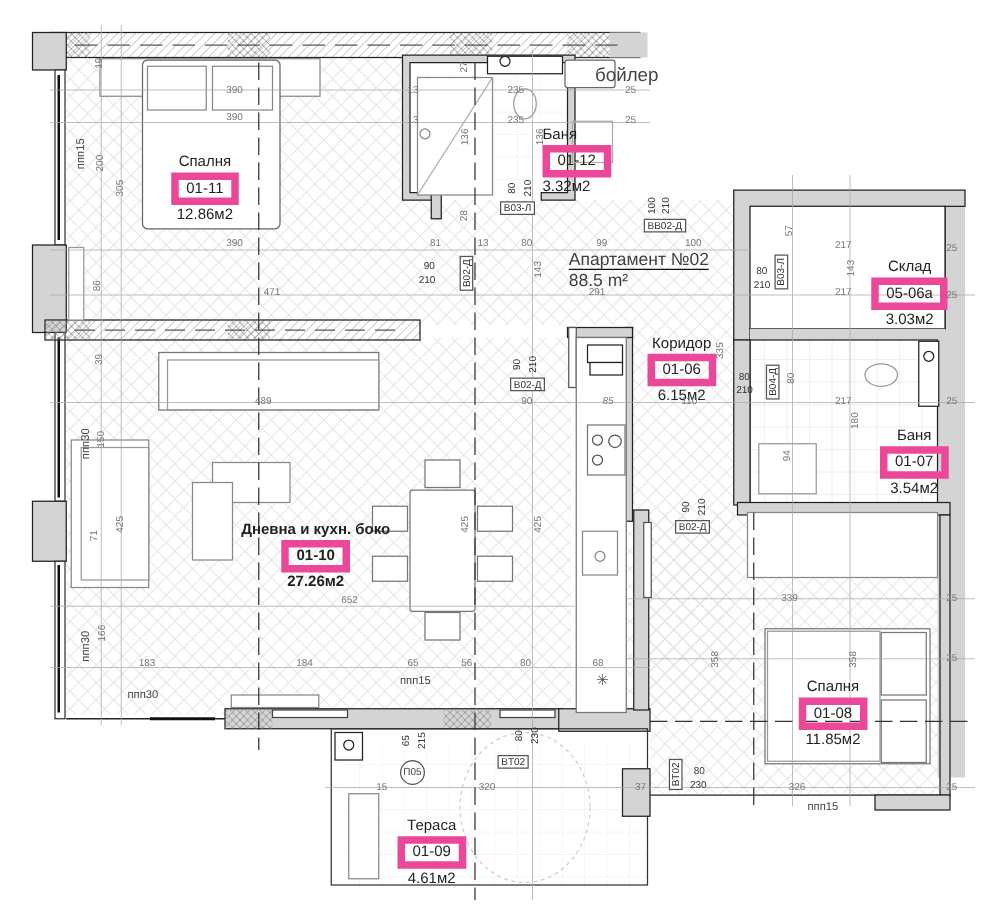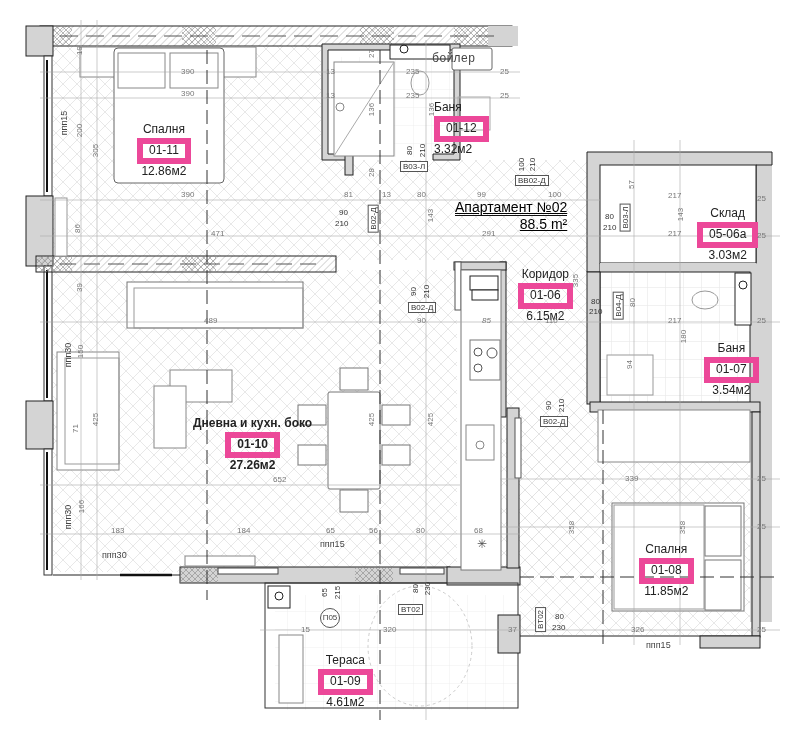--- a/index.html
+++ b/index.html
@@ -7,21 +7,21 @@
   #plan{position:absolute;left:0;top:0;}
   .lbl{position:absolute;text-align:center;color:#222;line-height:1.15;}
   .lbl .name{font-size:12px;display:block;white-space:nowrap;}
   .lbl .code{font-size:12px;display:inline-block;border:6px solid #ec4899;padding:0 6px;margin:1px 0;}
   .lbl .area{font-size:12px;display:block;}
   .dim{position:absolute;font-size:8px;color:#777;white-space:nowrap;}
   .dim.v{transform:rotate(-90deg);transform-origin:center;}
   .tag{position:absolute;font-size:8px;color:#333;border:1px solid #555;padding:0 2px;background:#fff;white-space:nowrap;}
   .tag.v{transform:rotate(-90deg);transform-origin:center;}
   .note{position:absolute;font-size:9px;color:#444;white-space:nowrap;}
-  .apt{position:absolute;left:455px;top:199px;text-align:right;color:#000000;text-decoration:underline;}
+  .apt{position:absolute;left:455px;top:199px;text-align:left;color:#404040;}
   .apt .t{font-size:14px;border-bottom:1px solid #111;display:block;}
   .apt .a{font-size:14px;display:block;}
 </style>
 </head>
 <body>
 
 <svg id="plan" width="800" height="737" viewBox="0 0 800 737" xmlns="http://www.w3.org/2000/svg">
   <defs>
     <pattern id="herring" width="14" height="14" patternUnits="userSpaceOnUse">
       <path d="M0 7 L7 0 M7 14 L14 7 M0 7 L7 14 M7 0 L14 7" stroke="#e2e2e2" stroke-width="0.8" fill="none"></path>
@@ -218,21 +218,21 @@
   <span class="name">Спалня</span>
   <span class="code">01-08</span>
   <span class="area">11.85м2</span>
 </div>
 <div class="lbl" style="left:318px;top:654px;">
   <span class="name">Тераса</span>
   <span class="code">01-09</span>
   <span class="area">4.61м2</span>
 </div>
 
-<div class="note" style="left:432px;top:52px;font-size:12px;font-family:Liberation Mono, monospace;">бойлер</div>
+<div class="note" style="left:476px;top:52px;font-size:15px;">бойлер</div>
 
 <div class="tag" style="left:400px;top:161px;">B03-Л</div>
 <div class="tag v" style="left:359px;top:213px;">B02-Д</div>
 <div class="tag" style="left:515px;top:175px;">BB02-Д</div>
 <div class="tag v" style="left:611px;top:212px;">B03-Л</div>
 <div class="tag v" style="left:604px;top:300px;">B04-Д</div>
 <div class="tag" style="left:408px;top:302px;">B02-Д</div>
 <div class="tag" style="left:540px;top:416px;">B02-Д</div>
 <div class="tag" style="left:398px;top:604px;">BT02</div>
 <div class="tag v" style="left:528px;top:614px;">BT02</div>
@@ -273,21 +273,21 @@
 <div class="dim v" style="left:89px;top:146px;">305</div>
 <div class="dim v" style="left:73px;top:224px;">86</div>
 <div class="dim v" style="left:75px;top:46px;">19</div>
 <div class="dim" style="left:211px;top:229px;">471</div>
 <div class="dim" style="left:344px;top:190px;">81</div>
 <div class="dim" style="left:382px;top:190px;">13</div>
 <div class="dim" style="left:417px;top:190px;">80</div>
 <div class="dim" style="left:477px;top:190px;">99</div>
 <div class="dim" style="left:548px;top:190px;">100</div>
 <div class="dim v" style="left:424px;top:211px;">143</div>
-<div class="dim" style="left:482px;top:229px;">291</div>
+<div class="dim" style="left:471px;top:229px;">291</div>
 <div class="dim v" style="left:367px;top:168px;">28</div>
 <div class="dim" style="left:406px;top:67px;">235</div>
 <div class="dim" style="left:406px;top:91px;">235</div>
 <div class="dim v" style="left:365px;top:105px;">136</div>
 <div class="dim v" style="left:425px;top:105px;">136</div>
 <div class="dim v" style="left:367px;top:49px;">27</div>
 <div class="dim" style="left:326px;top:67px;">13</div>
 <div class="dim" style="left:326px;top:91px;">13</div>
 <div class="dim" style="left:500px;top:67px;">25</div>
 <div class="dim" style="left:500px;top:91px;">25</div>

